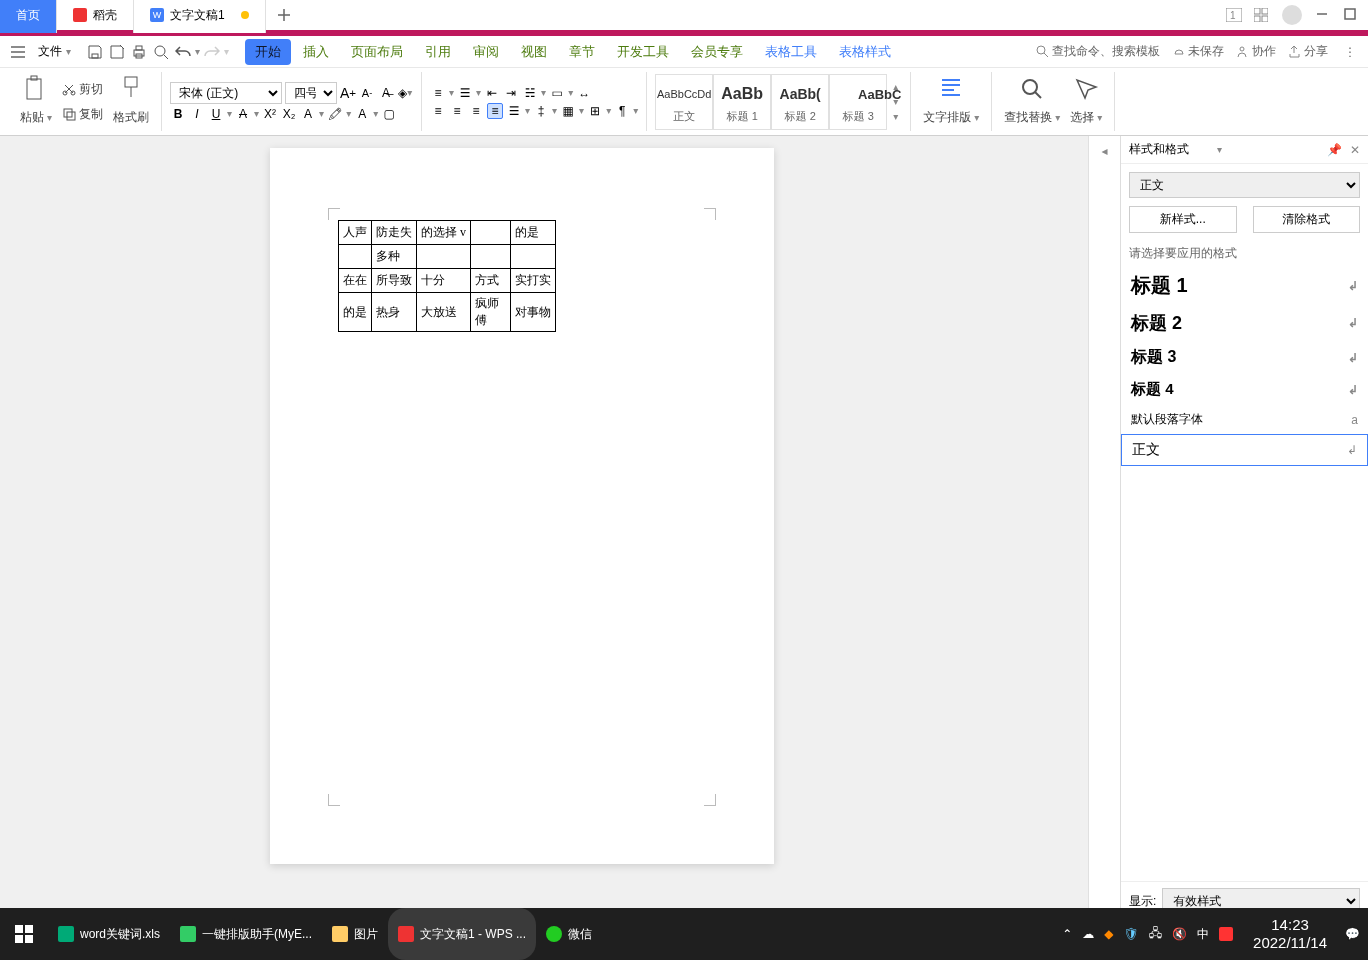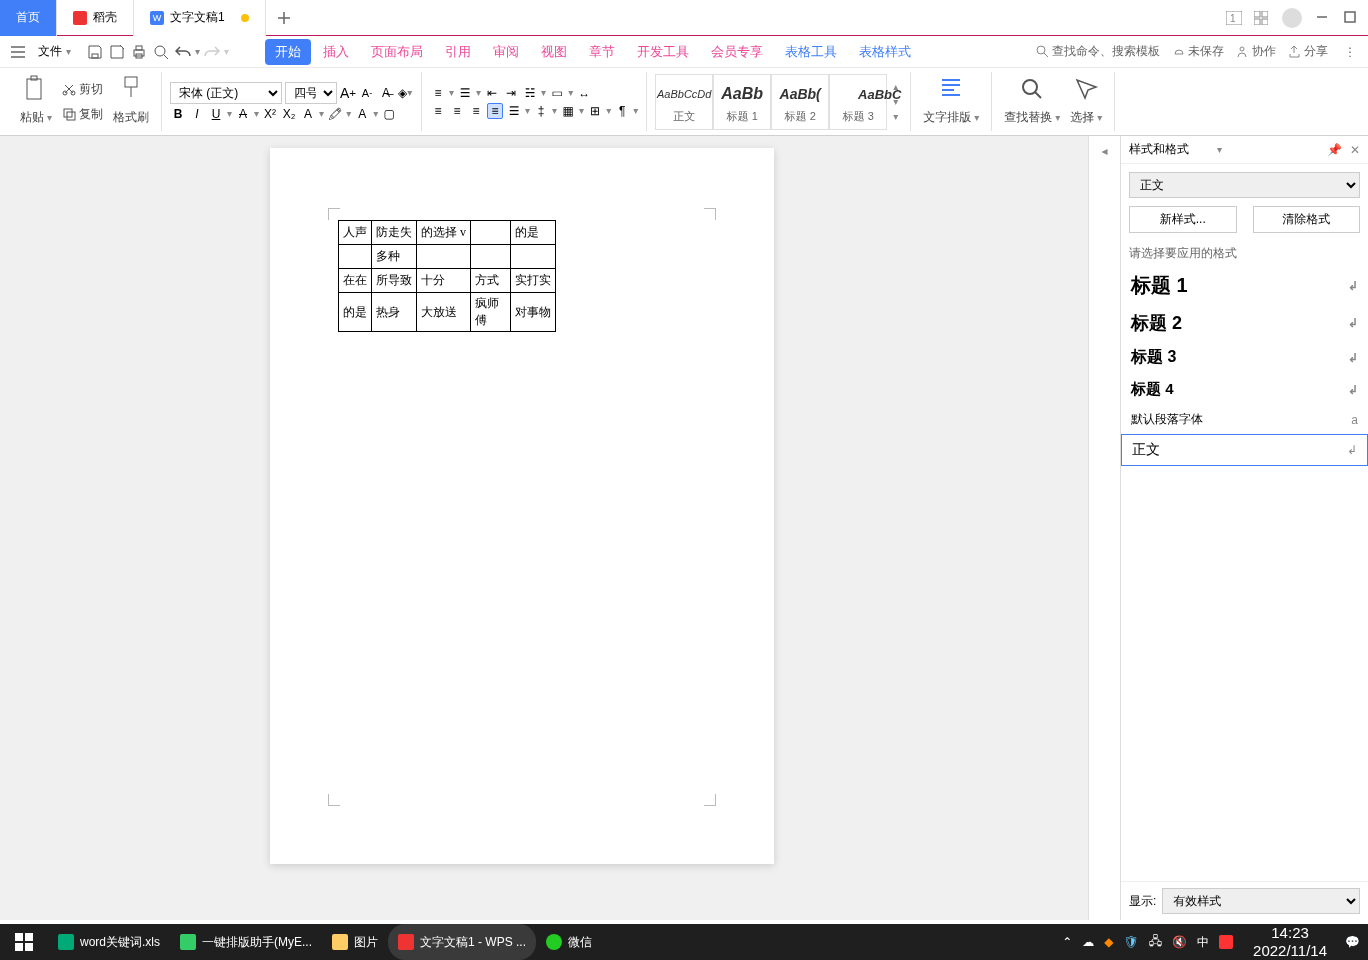--- a/index.html
+++ b/index.html
@@ -1,52 +1,52 @@
 <!DOCTYPE html>
 <html><head>
 <meta charset="utf-8">
 <style>
 * { box-sizing: border-box; margin: 0; padding: 0; }
 body { font-family: "Microsoft YaHei", sans-serif; font-size: 12px; background: #fff; overflow: hidden; width: 1368px; height: 960px; position: relative; }
 
 
-.titlebar { height: 36px; display: flex; align-items: center; background: #fff; border-bottom: 1px solid #be185d; }
+.titlebar { height: 36px; display: flex; align-items: center; background: #fff; border-bottom: 6px solid #be185d; }
 .tab { height: 36px; padding: 0 16px; display: flex; align-items: center; gap: 6px; border-right: 1px solid #e0e0e0; cursor: pointer; position: relative; }
 .tab.active-home { background: #417ff9; color: #fff; }
 .tab.active-doc { background: #fff; }
 .tab .dot { width: 8px; height: 8px; border-radius: 50%; background: #ffc107; margin-left: 10px; }
 .tab-add { width: 36px; height: 36px; display: flex; align-items: center; justify-content: center; color: #666; cursor: pointer; }
 .titlebar-right { margin-left: auto; display: flex; align-items: center; gap: 14px; padding-right: 10px; }
 .win-btn { width: 14px; height: 14px; color: #666; cursor: pointer; }
 
 
 .menubar { height: 32px; display: flex; align-items: center; background: #fff; padding: 0 8px; gap: 2px; border-bottom: 1px solid #e8e8e8; }
 .file-menu { display: flex; align-items: center; gap: 4px; padding: 2px 8px; margin-right: 4px; cursor: pointer; }
 .qat-icon { width: 20px; height: 20px; display: flex; align-items: center; justify-content: center; color: #555; cursor: pointer; }
-.menu-item { padding: 4px 10px; color: #ec4899; cursor: pointer; font-size: 13px; }
-.menu-item.active { background: #417ff9; color: #ffffff; border-radius: 4px; margin-left: 20px; }
+.menu-item { padding: 4px 10px; color: #4d7c0f; cursor: pointer; font-size: 13px; }
+.menu-item.active { background: #417ff9; color: #0f172a; border-radius: 4px; }
 .menu-item.blue { color: #417ff9; }
 .menubar-right { margin-left: auto; display: flex; align-items: center; gap: 12px; color: #666; font-size: 12px; }
 .menubar-right .item { display: flex; align-items: center; gap: 3px; cursor: pointer; }
 
 
 .ribbon { height: 68px; display: flex; align-items: stretch; background: #fff; border-bottom: 1px solid #d0d0d0; padding: 4px 8px; }
 .ribbon-group { display: flex; flex-direction: column; justify-content: center; padding: 0 8px; border-right: 1px solid #e0e0e0; gap: 2px; }
 .ribbon-group.big { flex-direction: row; align-items: center; }
 .rb-col { display: flex; flex-direction: column; gap: 4px; align-items: center; }
 .rb-row { display: flex; align-items: center; gap: 3px; }
 .rb-btn { display: flex; align-items: center; gap: 3px; padding: 2px 4px; cursor: pointer; color: #444; font-size: 12px; }
 .rb-icon { width: 16px; height: 16px; display: inline-flex; align-items: center; justify-content: center; }
 .rb-icon-lg { width: 28px; height: 28px; display: inline-flex; align-items: center; justify-content: center; }
 .rb-select { border: 1px solid #ccc; height: 22px; font-size: 12px; padding: 0 4px; background: #fff; }
 .rb-select.font { width: 112px; }
 .rb-select.size { width: 52px; }
 .style-gallery { display: flex; gap: 0; }
 .style-item { width: 58px; height: 56px; border: 1px solid #e0e0e0; display: flex; flex-direction: column; align-items: center; justify-content: center; cursor: pointer; }
-.style-item .preview { font-size: 11px; height: 30px; display: flex; align-items: center; color: #333; font-style: italic; }
+.style-item .preview { font-size: 11px; height: 30px; display: flex; align-items: center; color: #333; }
 .style-item .label { font-size: 11px; color: #666; }
 .style-item.h1 .preview { font-size: 16px; font-weight: bold; }
 .style-item.h2 .preview { font-size: 14px; font-weight: bold; }
 .style-item.h3 .preview { font-size: 13px; font-weight: bold; margin-left: 43px; }
 .dd { font-size: 10px; color: #888; }
 
 
 .workspace { position: absolute; top: 136px; bottom:40px; left:0; right:0; display: flex; background: #f5f5f5; }
 .doc-area { flex: 1; background: #f0f0f0; position: relative; overflow: hidden; }
 .page { position: absolute; left: 270px; top: 12px; width: 504px; height: 716px; background: #fff; box-shadow: 0 2px 8px rgba(0,0,0,0.15); }
@@ -76,21 +76,21 @@
 .sp-item.df { font-size: 12px; }
 .sp-item.sel { border: 1px solid #417ff9; }
 .sp-item .mark { font-size: 12px; color: #888; }
 .sp-footer { padding: 6px 8px; border-top: 1px solid #eee; display: flex; align-items: center; gap: 6px; }
 
 
 .watermark { position: absolute; right: 130px; bottom: 100px; color: #ccc; font-size: 22px; }
 .watermark .sub { font-size: 13px; }
 
 
-.taskbar { position: absolute; bottom: 0; left: 0; right: 0; height: 36px; background: #1f1f1f; display: flex; align-items: center; color: #fff; }
+.taskbar { position: absolute; bottom: 0; left: 0; right: 0; height: 52px; background: #1f1f1f; display: flex; align-items: center; color: #fff; }
 .tb-start { width: 48px; height: 100%; display: flex; align-items: center; justify-content: center; }
 .tb-item { height: 100%; padding: 0 10px; display: flex; align-items: center; gap: 6px; font-size: 12px; color: #fff; cursor: pointer; }
 .tb-item.active { background: #3a3a3a; border-radius: 17px; }
 .tb-right { margin-left: auto; display: flex; align-items: center; height: 100%; }
 .tb-tray { display: flex; align-items: center; gap: 10px; padding: 0 10px; }
 .tb-clock { padding: 0 10px; text-align: center; font-size: 15px; line-height: 1.2; }
 .tb-icn { width:16px;height:16px; display:inline-block; }
 svg { display: block; }
 .align-active { background:#cde0ff; border:1px solid #417ff9; border-radius:2px;}
 </style>

